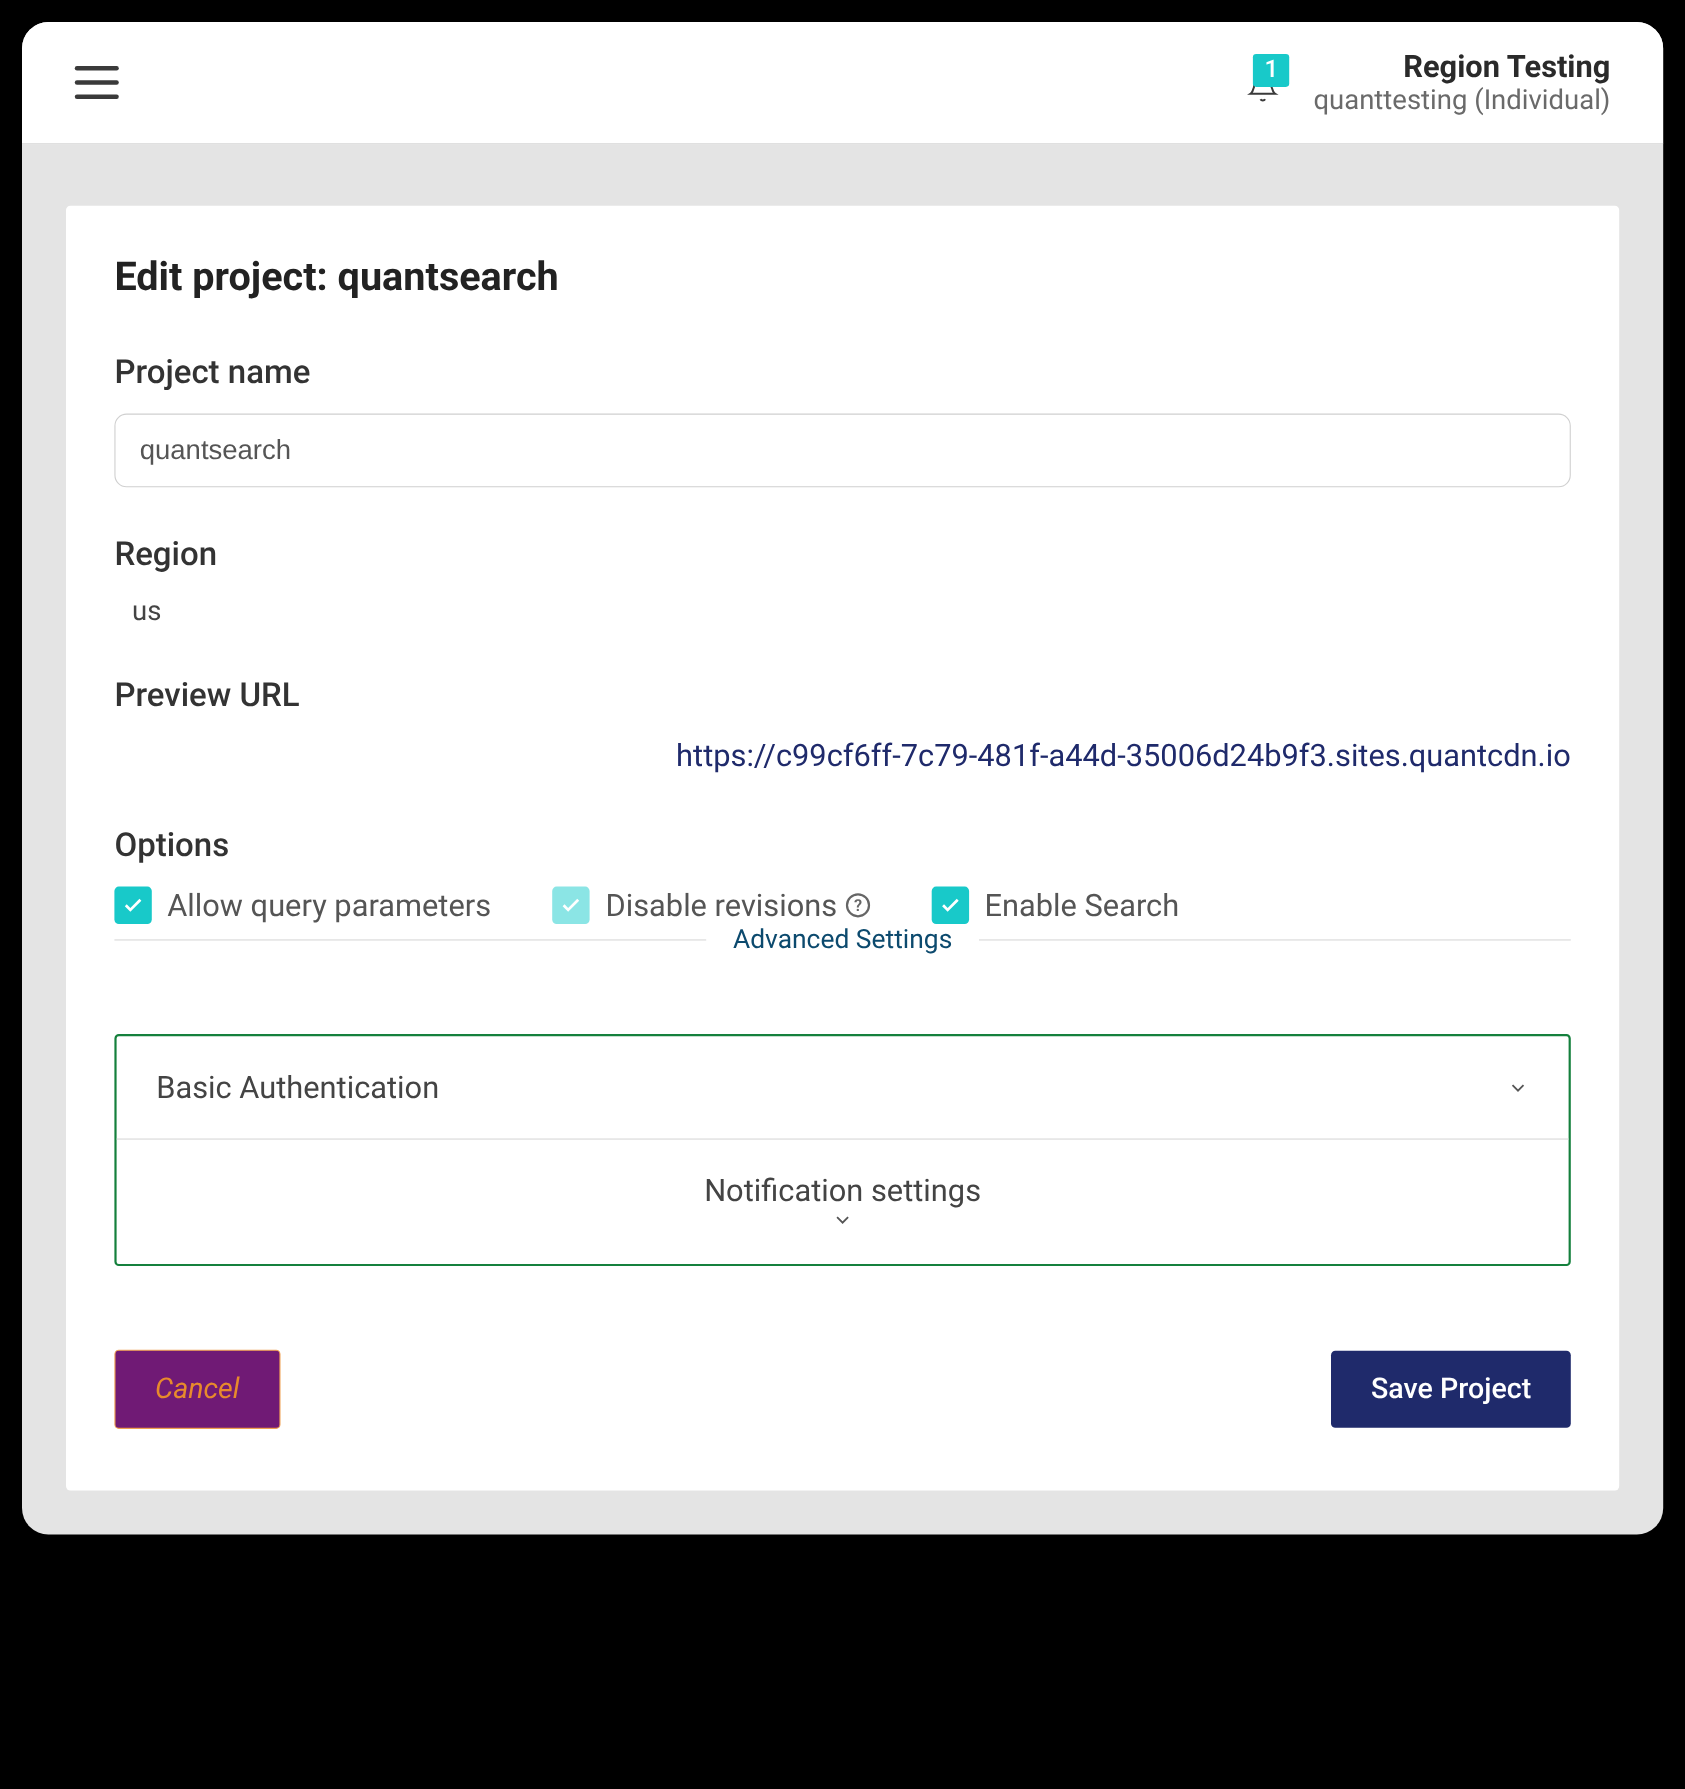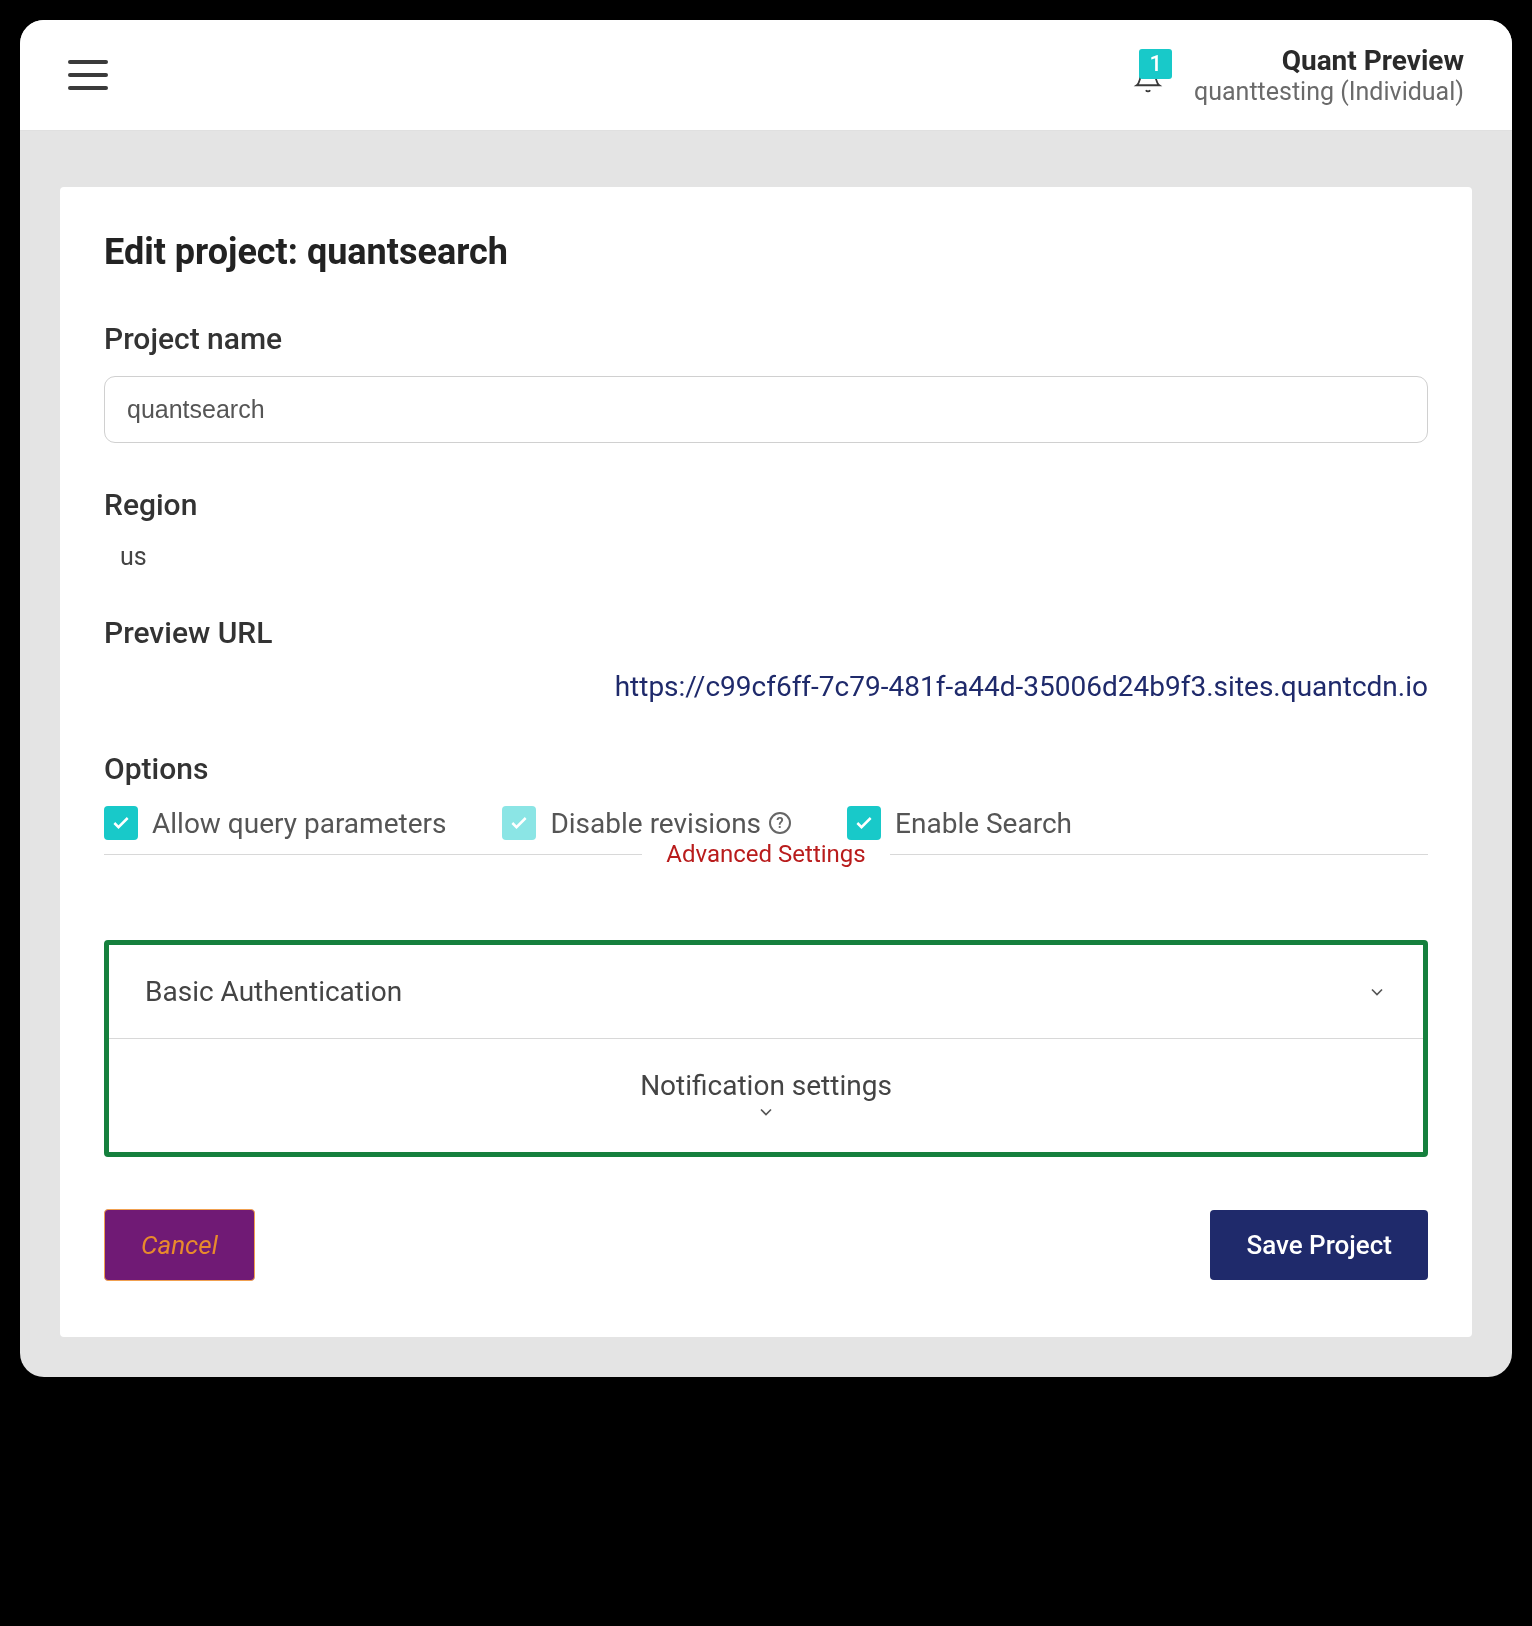--- a/index.html
+++ b/index.html
@@ -171,26 +171,26 @@
     gap: 24px;
     margin-bottom: 72px;
   }
   .divider-line {
     flex: 1;
     height: 1px;
     background: #d8d8d8;
   }
   .divider-label {
     font-size: 24px;
-    color: #b91c1c;
+    color: #0c4a6e;
   }
   .accordion {
-    border: 5px solid #15803d;
+    border: 2px solid #15803d;
     border-radius: 4px;
-    margin-bottom: 52px;
+    margin-bottom: 76px;
   }
   .accordion-item {
     display: flex;
     align-items: center;
     justify-content: space-between;
     padding: 30px 36px;
     cursor: pointer;
     border-bottom: 1px solid #d8d8d8;
   }
   .accordion-item:last-child { border-bottom: none; flex-direction: column; }
@@ -240,21 +240,21 @@
     </div>
     <div class="header-right">
       <div class="bell-wrap">
         <svg class="bell-icon" viewBox="0 0 24 24" fill="none" stroke="currentColor" stroke-width="1.5">
           <path d="M18 8a6 6 0 0 0-12 0c0 7-3 9-3 9h18s-3-2-3-9"></path>
           <path d="M13.7 21a2 2 0 0 1-3.4 0"></path>
         </svg>
         <span class="bell-badge">1</span>
       </div>
       <div class="user-block">
-        <div class="user-name">Quant Preview</div>
+        <div class="user-name">Region Testing</div>
         <div class="user-sub">quanttesting (Individual)</div>
       </div>
     </div>
   </div>
 
   <div class="content-wrap">
     <div class="card">
       <h1 class="page-title">Edit project: quantsearch</h1>
 
       <div class="form-label">Project name</div>

